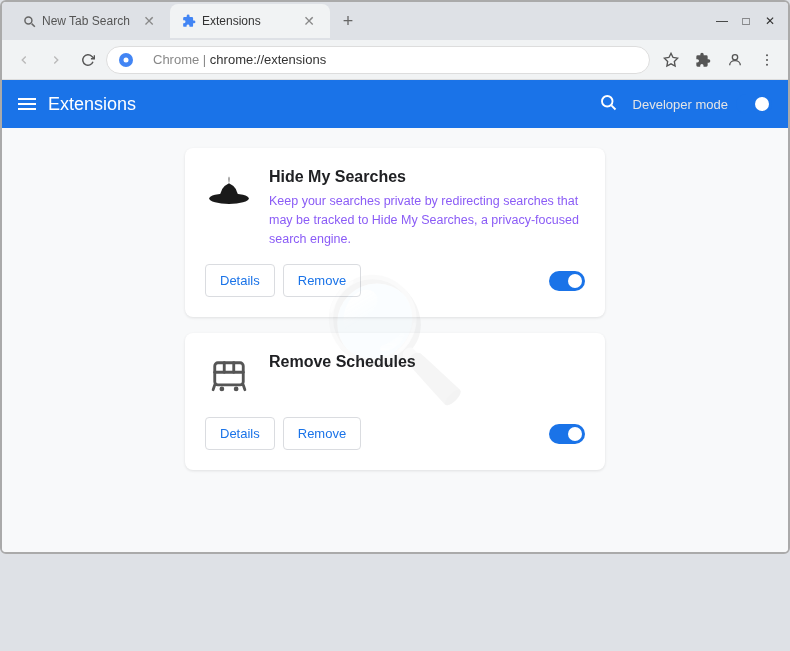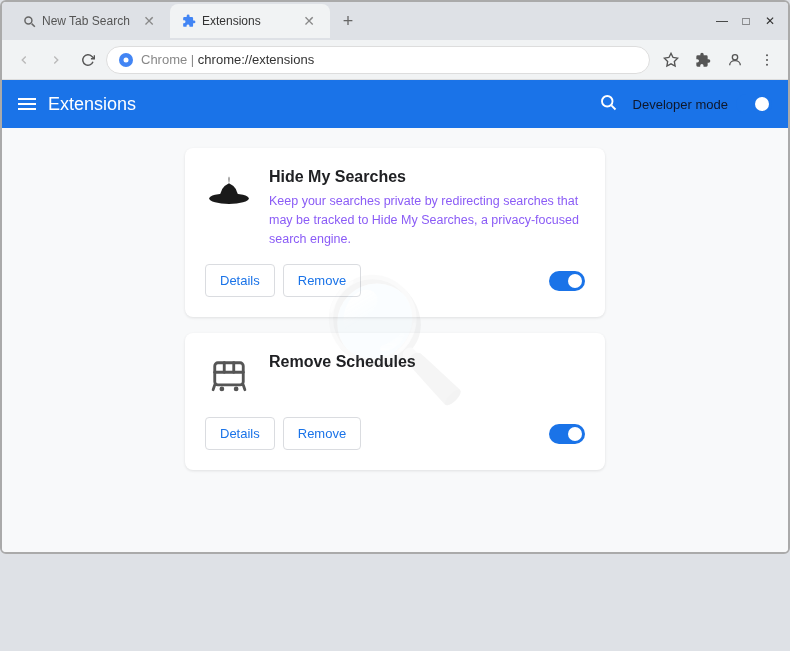--- a/index.html
+++ b/index.html
@@ -18,33 +18,33 @@
     .new-tab-btn { width: 28px; height: 28px; display: flex; align-items: center; justify-content: center; font-size: 18px; color: #666; cursor: pointer; border-radius: 50%; margin-left: 4px; }
     .window-controls { margin-left: auto; display: flex; gap: 4px; }
     .win-btn { width: 20px; height: 20px; display: flex; align-items: center; justify-content: center; font-size: 12px; color: #333; cursor: pointer; }
 
     
     .address-bar-row { background: #f1f3f4; display: flex; align-items: center; height: 40px; padding: 0 8px; gap: 4px; border-bottom: 1px solid #ddd; }
     .nav-btn { width: 28px; height: 28px; display: flex; align-items: center; justify-content: center; border-radius: 50%; cursor: pointer; color: #555; font-size: 14px; }
     .nav-btn.disabled { color: #bbb; cursor: default; }
     .address-bar { flex: 1; height: 28px; background: white; border-radius: 20px; display: flex; align-items: center; padding: 0 12px; gap: 8px; border: 1px solid #ddd; }
     .address-favicon { width: 14px; height: 14px; border-radius: 50%; background: #4285f4; display: flex; align-items: center; justify-content: center; }
-    .address-text { font-size: 13px; color: #444; flex: 1; }
+    .address-text { font-size: 13px; color: #444; flex: 1; margin-left: 12px; }
     .address-text span.chrome-part { color: #888; }
     .address-text span.url-part { color: #333; font-weight: 500; }
     .toolbar-icons { display: flex; align-items: center; gap: 6px; margin-left: 4px; }
     .toolbar-icon { width: 26px; height: 26px; display: flex; align-items: center; justify-content: center; color: #555; font-size: 14px; cursor: pointer; border-radius: 50%; }
 
     
     .ext-header { background: #1a73e8; color: white; display: flex; align-items: center; height: 48px; padding: 0 16px; }
     .hamburger { display: flex; flex-direction: column; gap: 3px; cursor: pointer; margin-right: 12px; }
     .hamburger span { width: 18px; height: 2px; background: white; display: block; }
     .ext-title { font-size: 18px; font-weight: 400; color: white; }
     .dev-mode { margin-left: auto; display: flex; align-items: center; gap: 8px; }
-    .dev-mode-label { font-size: 13px; color: #0f172a; }
+    .dev-mode-label { font-size: 13px; color: #e5e5e5; }
     .search-icon-header { color: white; font-size: 16px; cursor: pointer; margin-right: 8px; }
     
     
     .toggle { position: relative; width: 36px; height: 20px; }
     .toggle-slider { position: absolute; cursor: pointer; top: 0; left: 0; right: 0; bottom: 0; background: #1a73e8; border-radius: 20px; }
     .toggle-slider:before { position: absolute; content: ""; height: 14px; width: 14px; left: 19px; bottom: 3px; background: white; border-radius: 50%; transition: .2s; }
 
     
     .ext-content { background: #f8f9fa; flex: 1; overflow-y: auto; padding: 20px; position: relative; }
     

